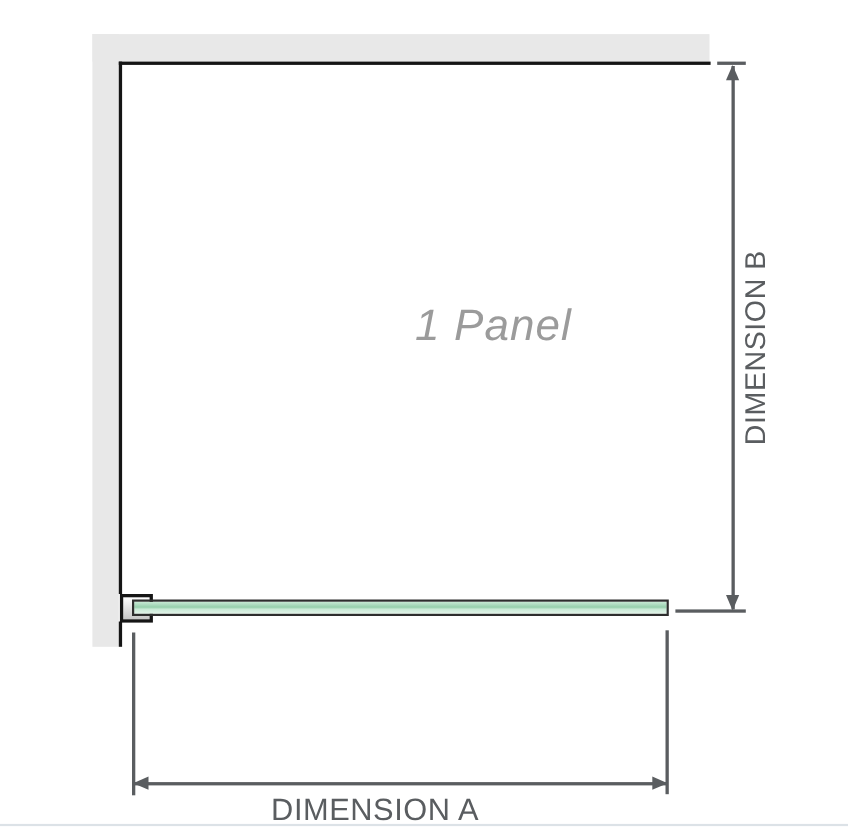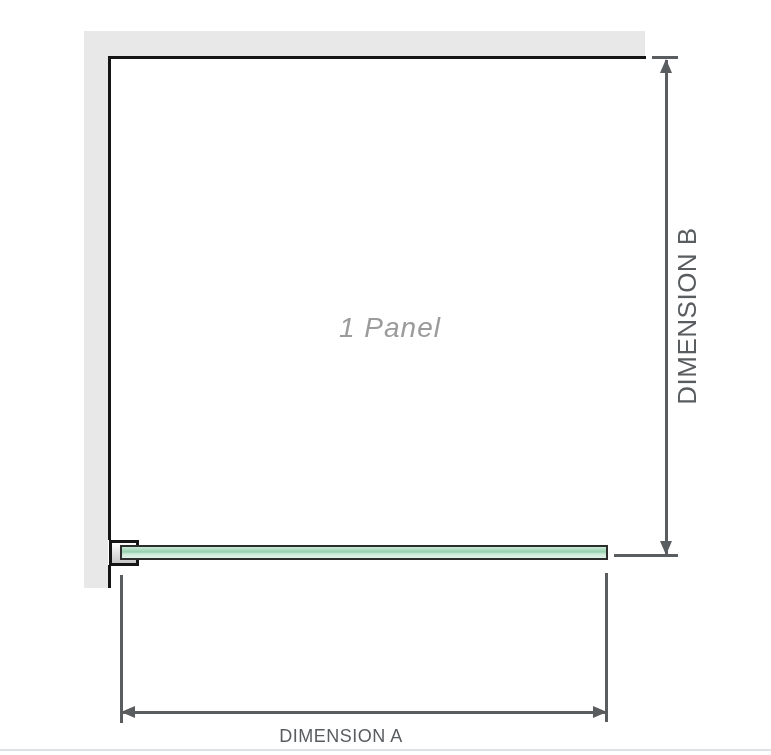--- a/index.html
+++ b/index.html
@@ -30,25 +30,24 @@
   .wall-top{left:84px;top:31px;width:561px;height:25px;background:var(--wall-fill);}
   .wall-left{left:84px;top:31px;width:24px;height:557px;background:var(--wall-fill);}
   .edge{background:var(--wall-edge);}
   .edge-top{left:108px;top:56px;width:538px;height:3px;}
   .edge-left-upper{left:108px;top:56px;width:3px;height:484px;}
   .edge-left-lower{left:108px;top:565px;width:3px;height:23px;}
 
   
   .panel-label{
     left:260px;top:274px;width:260px;height:44px;
-    text-align:center;line-height:44px;
-    font-size:28px;font-style:italic;font-weight:400;
+    text-align:right;line-height:44px;
+    font-size:40px;font-style:italic;font-weight:400;
     color:var(--panel-label-gray);
     letter-spacing:1px;
-    margin-top:32px;
   }
 
   
   .bracket{
     left:109px;top:540px;width:30px;height:26px;
     box-sizing:border-box;
     border:3px solid var(--wall-edge);
     background:linear-gradient(180deg,var(--bracket-fill-top) 0%,var(--bracket-fill-bottom) 100%);
     z-index:2;
   }
@@ -90,21 +89,21 @@
   .da-arrow-left{left:121px;top:706px;
     border-top:6px solid transparent;border-bottom:6px solid transparent;
     border-right:14px solid var(--dimension-line);}
   .da-arrow-right{left:593px;top:706px;
     border-top:6px solid transparent;border-bottom:6px solid transparent;
     border-left:14px solid var(--dimension-line);}
   .da-label{
     left:341px;top:736px;
     transform:translate(-50%,-50%);
     white-space:nowrap;
-    font-size:18px;font-weight:300;letter-spacing:0.5px;
+    font-size:28px;font-weight:300;letter-spacing:0.5px;
     color:var(--dimension-line);
   }
 
   .divider{left:0;top:749px;width:771px;height:2px;background:var(--divider);}
 </style>
 </head>
 <body>
 
 <div class="canvas">
 

